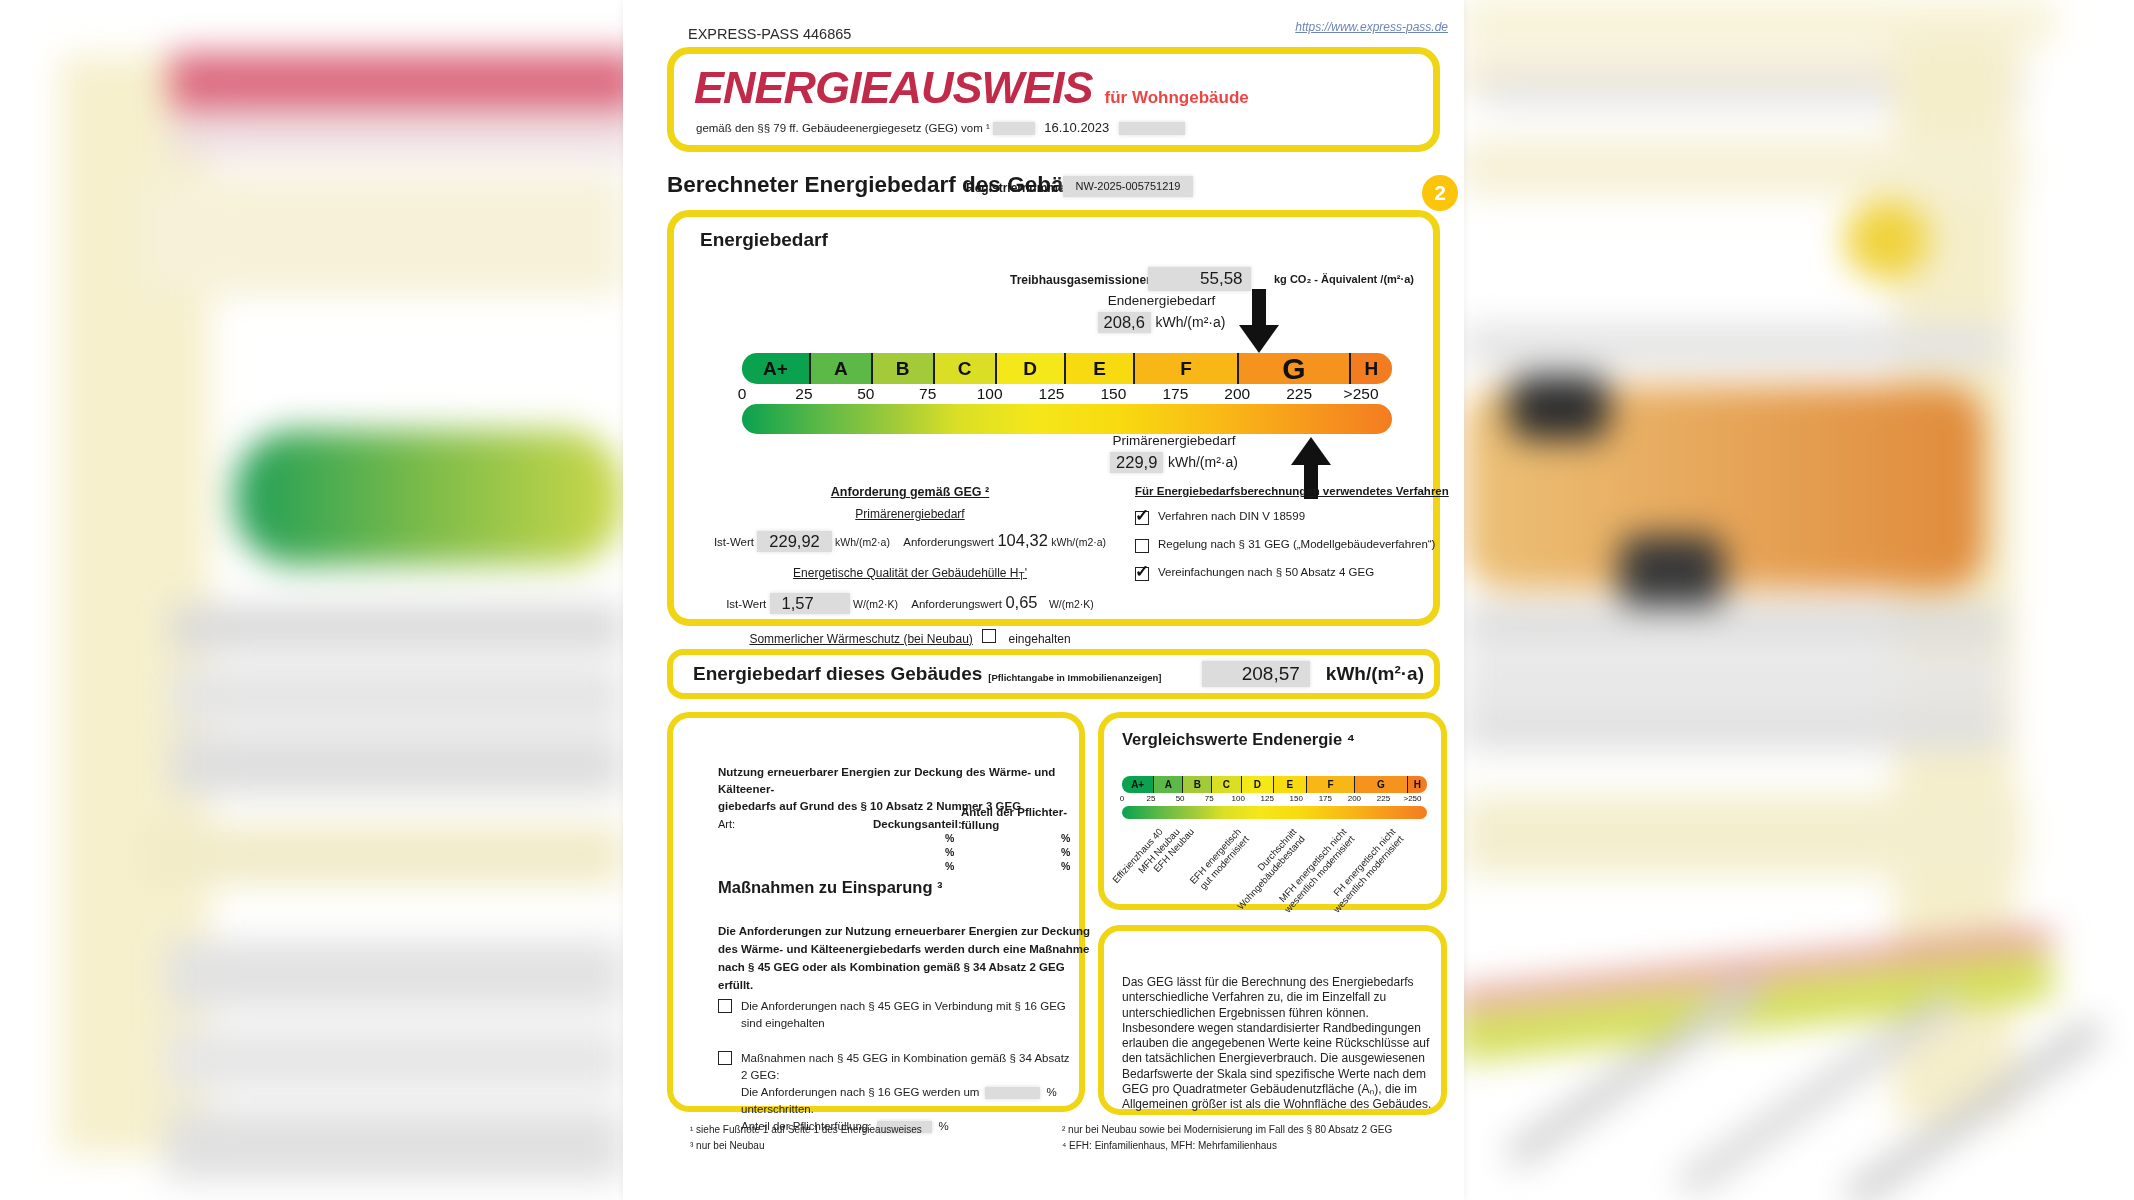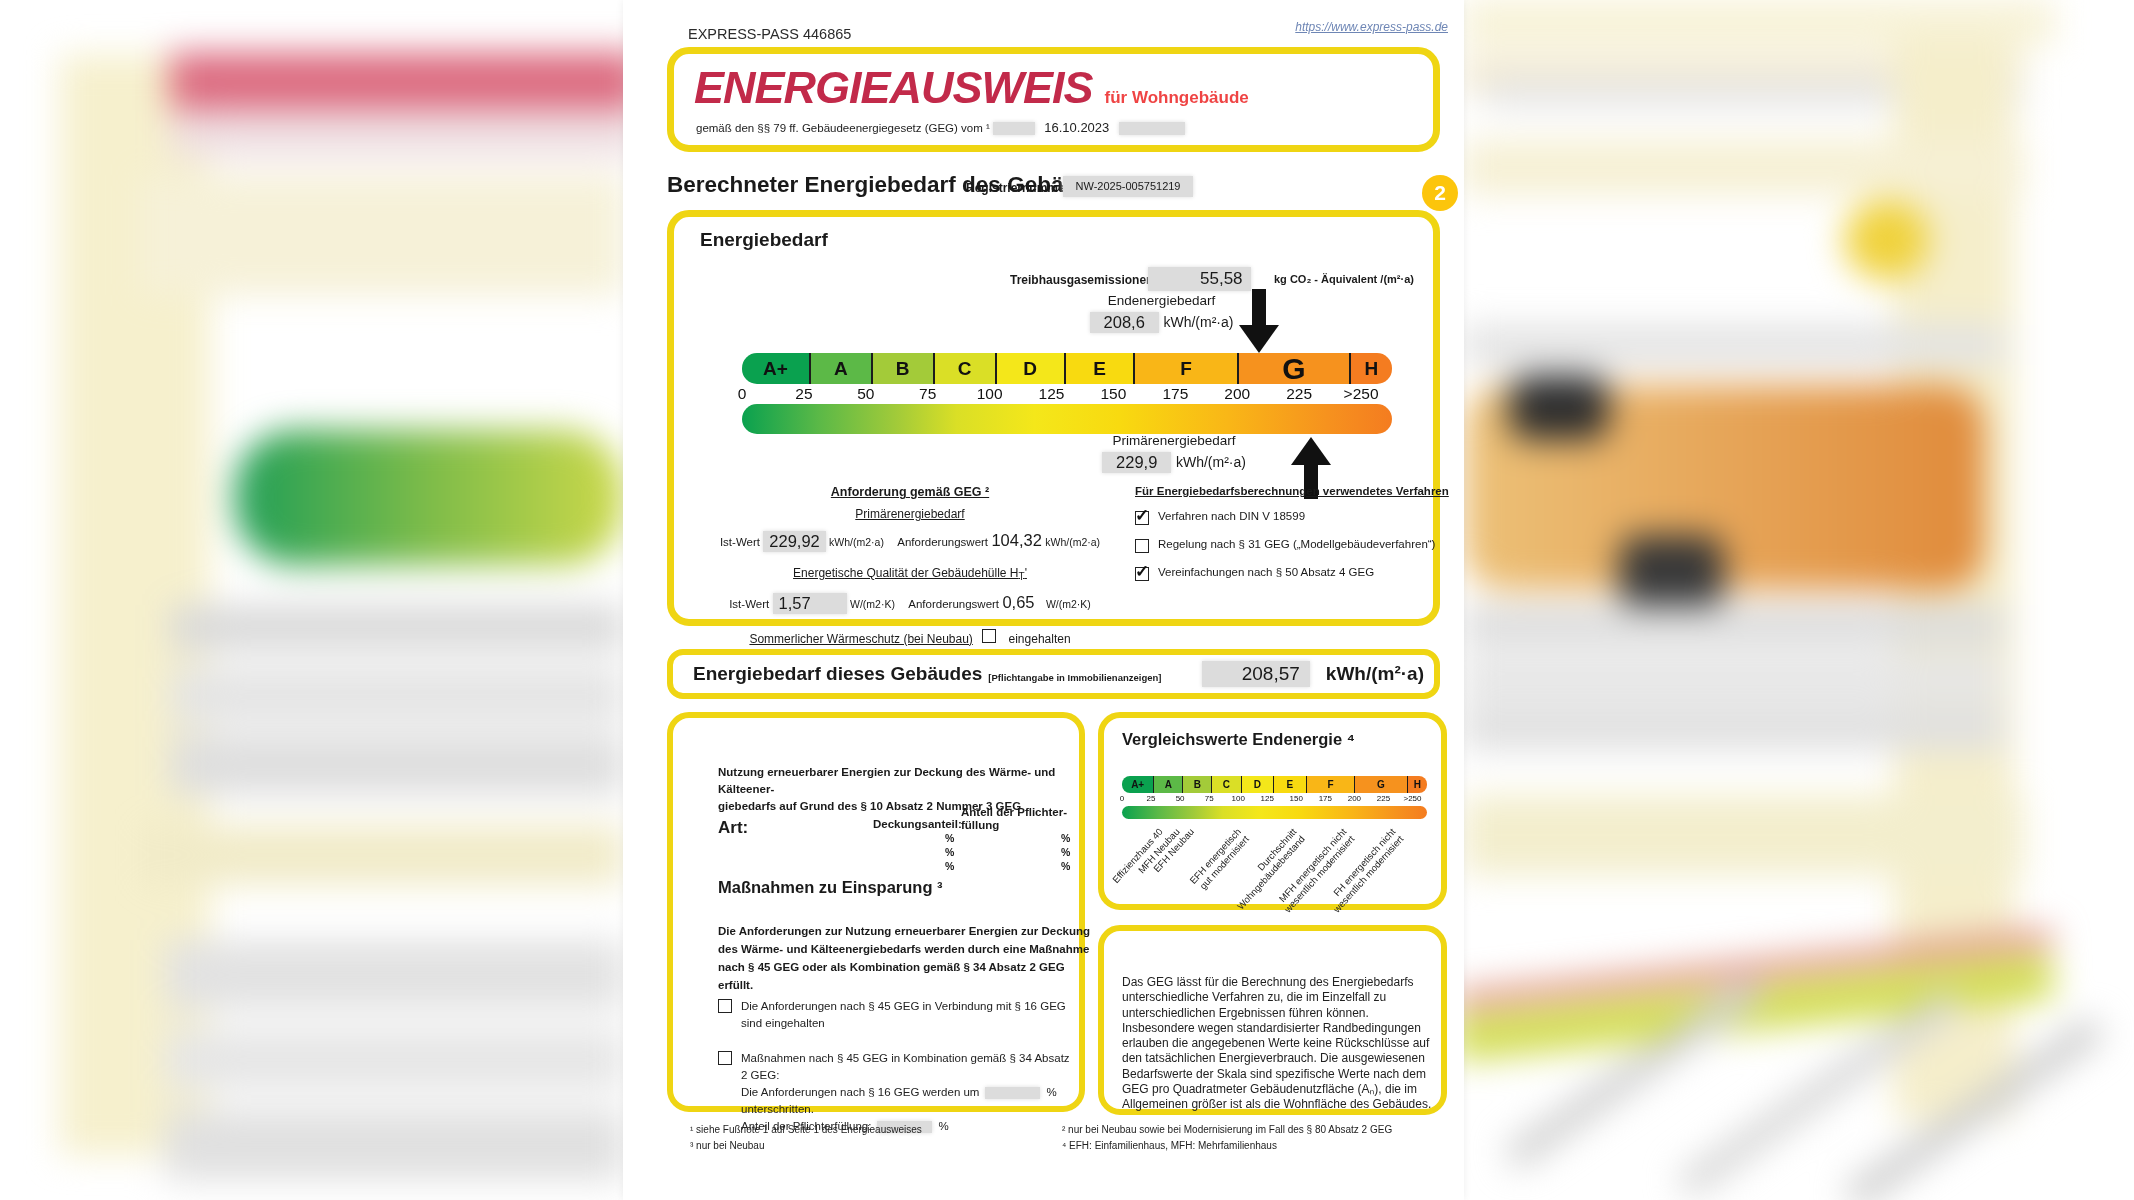--- a/index.html
+++ b/index.html
@@ -34,60 +34,60 @@
   .ghg-label{left:336px;top:56px;font-size:12px;font-weight:bold;}
   .ghg-val{left:474px;top:50px;font-size:17px;}
   .ghg-val .redact{padding:2px 8px 2px 52px;}
   .ghg-unit{left:600px;top:56px;font-size:11px;font-weight:bold;}
   .end-block{left:395px;top:76px;width:185px;text-align:center;}
   .end-block .lbl{font-size:13.5px;}
   .end-block .val{font-size:16.5px;margin-top:4px;}
   .prim-block{left:405px;top:216px;width:190px;text-align:center;}
   .prim-block .lbl{font-size:13.5px;}
   .prim-block .val{font-size:16.5px;margin-top:4px;}
-  .val .redact{padding:1px 14px;}
+  .val .redact{padding:1px 6px;}
   .unit-sm{font-size:14px;}
   .arrow-layer{position:absolute;left:68px;top:0;width:650px;height:300px;pointer-events:none;}
   .arrow{position:absolute;transform:translateX(-50%);}
   
   .scale-wrap{position:absolute;left:68px;top:136px;width:650px;}
   .scale-top{display:flex;height:31px;border-radius:15px;overflow:hidden;}
   .scale-top .seg{display:flex;align-items:center;justify-content:center;box-sizing:border-box;}
   .scale-top .seg + .seg{border-left:2px solid #1c1c1c;}
   .scale-top .seg span{font-size:19px;font-weight:bold;color:#111;}
   .scale-top .seg.big span{font-size:30px;}
   .scale-mid{position:relative;height:20px;}
   .scale-mid .tick{position:absolute;top:1px;transform:translateX(-50%);font-size:15.5px;color:#111;white-space:nowrap;}
   .scale-bot{height:30px;border-radius:15px;
      background:linear-gradient(to right,#0aa14f 0%,#5cb947 12%,#a3cb39 24%,#dadf26 33%,#f4e71a 45%,#f8da10 58%,#f9b617 75%,#f6921e 90%,#f47c20 100%);}
   
   .geg-col{left:26px;top:268px;width:420px;font-size:12px;text-align:center;}
   .geg-h{font-size:12.5px;}
   .geg-row{margin-top:10px;white-space:nowrap;}
   .geg-row .lab{font-size:11.5px;}
   .geg-row .num{font-size:16.5px;}
-  .geg-row .num .redact{padding:1px 6px;}
+  .geg-row .num .redact{padding:1px 12px;}
   .geg-row .un{font-size:10.5px;}
   .method-col{left:461px;top:268px;width:330px;font-size:11.5px;}
   .m-item{margin-top:13px;display:flex;align-items:flex-start;}
   .cbx{position:relative;display:inline-block;width:12px;height:12px;border:1.6px solid #222;
        flex:0 0 auto;margin-right:9px;margin-top:1px;background:#fff;}
   .cbx.checked::after{content:"✓";position:absolute;left:-1px;top:-7px;font-size:17px;font-weight:bold;color:#111;}
   
   .banner{display:flex;align-items:center;padding:0 10px 0 20px;}
   .banner .t{font-size:19px;font-weight:bold;}
   .banner .n{font-size:9.5px;font-weight:bold;margin-left:6px;margin-top:6px;}
   .banner .grp{margin-left:auto;display:flex;align-items:center;}
   .banner .v{font-size:19px;}
   .banner .v .redact{padding:2px 10px 2px 40px;}
   .banner .u2{font-size:19px;font-weight:bold;margin-left:16px;}
   
   .rn-title{left:45px;top:14px;font-size:16.5px;font-weight:bold;}
   .rn-intro{left:45px;top:46px;width:360px;font-size:11.5px;font-weight:bold;line-height:17px;}
-  .rn-art{left:45px;top:100px;font-size:17px;font-weight:bold;}
+  .rn-art{left:45px;top:100px;font-size:11px;font-weight:normal;}
   .rn-deck{left:200px;top:100px;font-size:11.5px;font-weight:bold;}
   .rn-anteil{left:288px;top:88px;width:120px;font-size:11.5px;font-weight:bold;line-height:13px;}
   .pct{position:absolute;font-size:10.5px;font-weight:bold;}
   .ms-title{left:45px;top:160px;font-size:16.5px;font-weight:bold;}
   .ms-intro{left:45px;top:204px;width:378px;font-size:11.5px;font-weight:bold;line-height:18px;}
   .cb-item{position:absolute;left:45px;display:flex;align-items:flex-start;font-size:11.5px;line-height:17px;color:#222;}
   .cb-item .txt{width:330px;}
   .cb-item .redact{width:55px;height:12px;margin:0 6px;}
   
   .vg-title{left:18px;top:12px;font-size:16.5px;font-weight:bold;}

